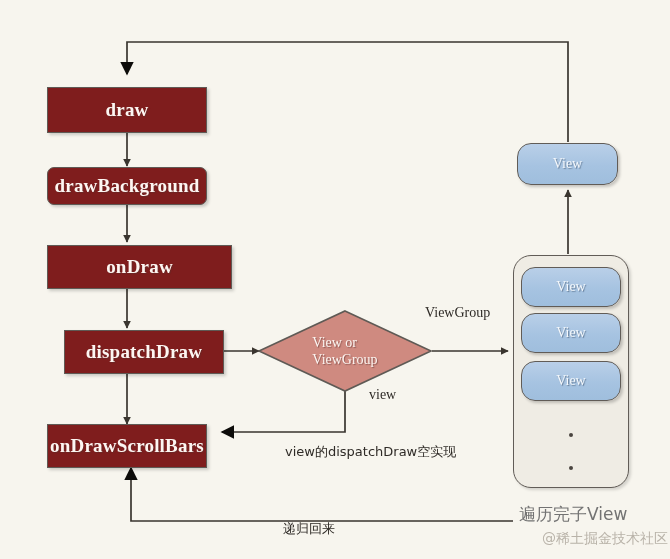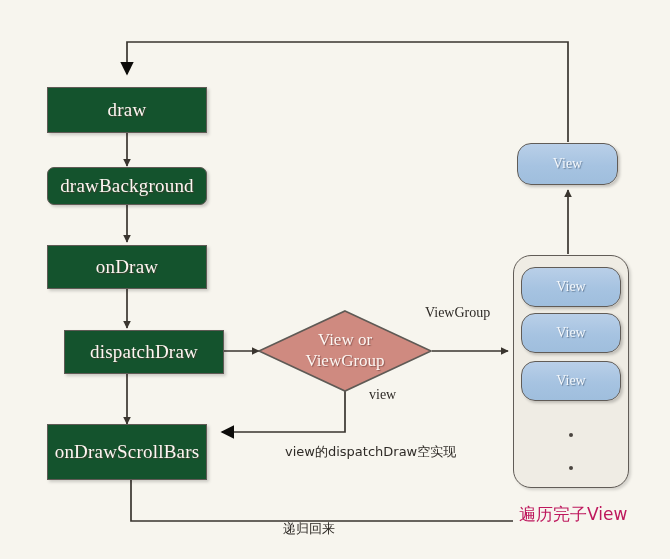--- a/index.html
+++ b/index.html
@@ -17,45 +17,46 @@
   }
   #svg-layer {
     position: absolute;
     left: 0; top: 0;
     width: 670px;
     height: 559px;
   }
   
   .proc-box {
     position: absolute;
-    background: #14532d;
+    background: #7f1d1d;
     border: 1.5px solid #5f5a55;
     box-shadow: 2px 2px 3px rgba(0,0,0,0.18);
     display: flex;
     align-items: center;
     justify-content: center;
     color: #fdf6f2;
     font-size: 19px;
     letter-spacing: 0.2px;
     text-shadow: 1px 1px 1px rgba(90,50,45,0.55);
     box-sizing: border-box;
+    font-weight: bold;
   }
   
   .diamond-wrap {
     position: absolute;
     display: flex;
     align-items: center;
     justify-content: center;
   }
   .diamond-label {
     position: relative;
     z-index: 3;
-    text-align: center;
+    text-align: left;
     color: #fdf6f2;
-    font-size: 17px;
+    font-size: 14px;
     line-height: 1.22;
     text-shadow: 1px 1px 1px rgba(90,50,45,0.55);
     pointer-events: none;
   }
   
   .view-node {
     position: absolute;
     background: linear-gradient(180deg, #b9cfe8 0%, #a6c3e1 55%, #9fbedd 100%);
     border: 1.5px solid #615c57;
     border-radius: 14px;
@@ -90,21 +91,21 @@
     white-space: nowrap;
   }
   .lbl-en { font-size: 14px; }
   .lbl-cn {
     font-family: "DejaVu Sans", "Liberation Sans", sans-serif;
     font-size: 13px;
   }
   .lbl-cn-big {
     font-family: "DejaVu Sans", "Liberation Sans", sans-serif;
     font-size: 17px;
-    color: #be185d;
+    color: #737373;
   }
   .watermark {
     position: absolute;
     font-family: "DejaVu Sans", "Liberation Sans", sans-serif;
     font-size: 14px;
     color: #b9b3a9;
     white-space: nowrap;
   }
 </style>
 </head>
@@ -154,29 +155,29 @@
   </svg>
 
   <div class="proc-box" style="left:47px; top:87px; width:160px; height:46px;">
     <span>draw</span>
   </div>
 
   <div class="proc-box" style="left:47px; top:167px; width:160px; height:38px;border-radius:7px;">
     <span>drawBackground</span>
   </div>
 
-  <div class="proc-box" style="left:47px; top:245px; width:160px; height:44px;">
+  <div class="proc-box" style="left:47px; top:245px; width:185px; height:44px;">
     <span>onDraw</span>
   </div>
 
   <div class="proc-box" style="left:64px; top:330px; width:160px; height:44px;">
     <span>dispatchDraw</span>
   </div>
 
-  <div class="proc-box" style="left:47px; top:424px; width:160px; height:56px;">
+  <div class="proc-box" style="left:47px; top:424px; width:160px; height:44px;">
     <span>onDrawScrollBars</span>
   </div>
 
   <div class="diamond-wrap" style="left:259px; top:311px; width:172px; height:80px;">
     <div class="diamond-label">
       <div>View or</div>
       <div>ViewGroup</div>
     </div>
   </div>
 
@@ -202,14 +203,15 @@
   <div class="lbl lbl-en" style="left:425px; top:305px;">ViewGroup</div>
 
   <div class="lbl lbl-en" style="left:369px; top:387px;">view</div>
 
   <div class="lbl lbl-cn" style="left:269px; top:443px;margin-left:16px;">view的dispatchDraw空实现</div>
 
   <div class="lbl lbl-cn" style="left:283px; top:520px;">递归回来</div>
 
   <div class="lbl lbl-cn-big" style="left:519px; top:503px;">遍历完子View</div>
 
+  <div class="watermark" style="left:542px; top:530px;">@稀土掘金技术社区</div>
 
 </div>
 
 </body></html>

